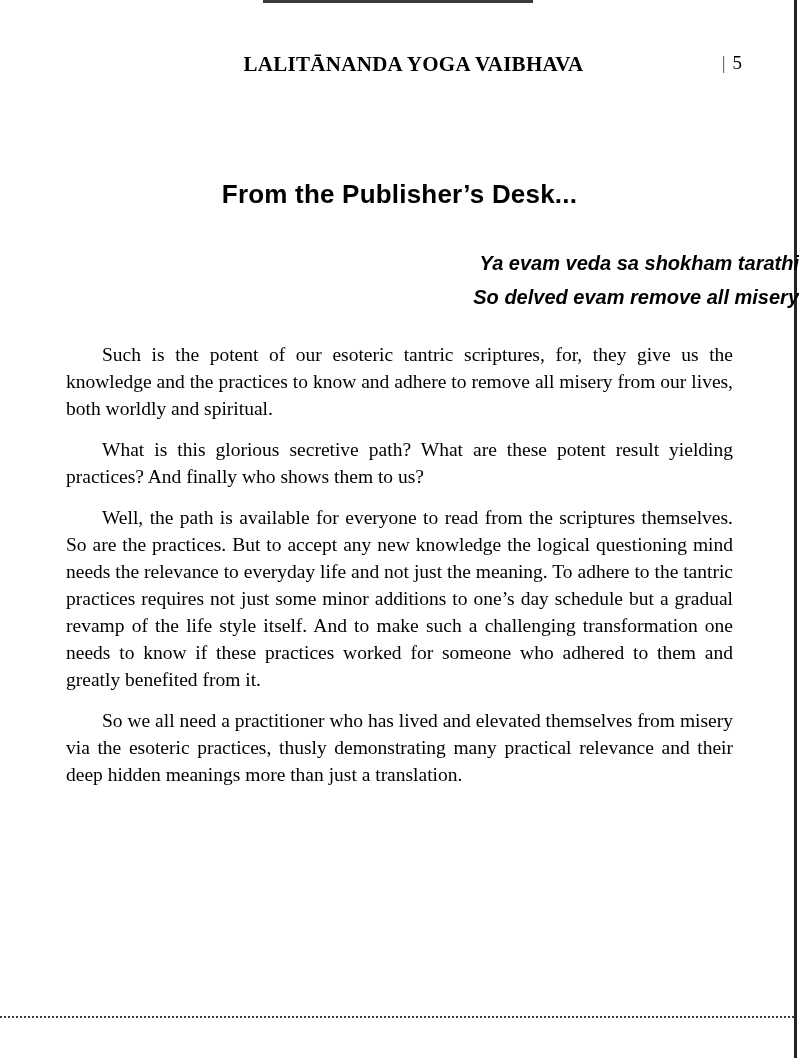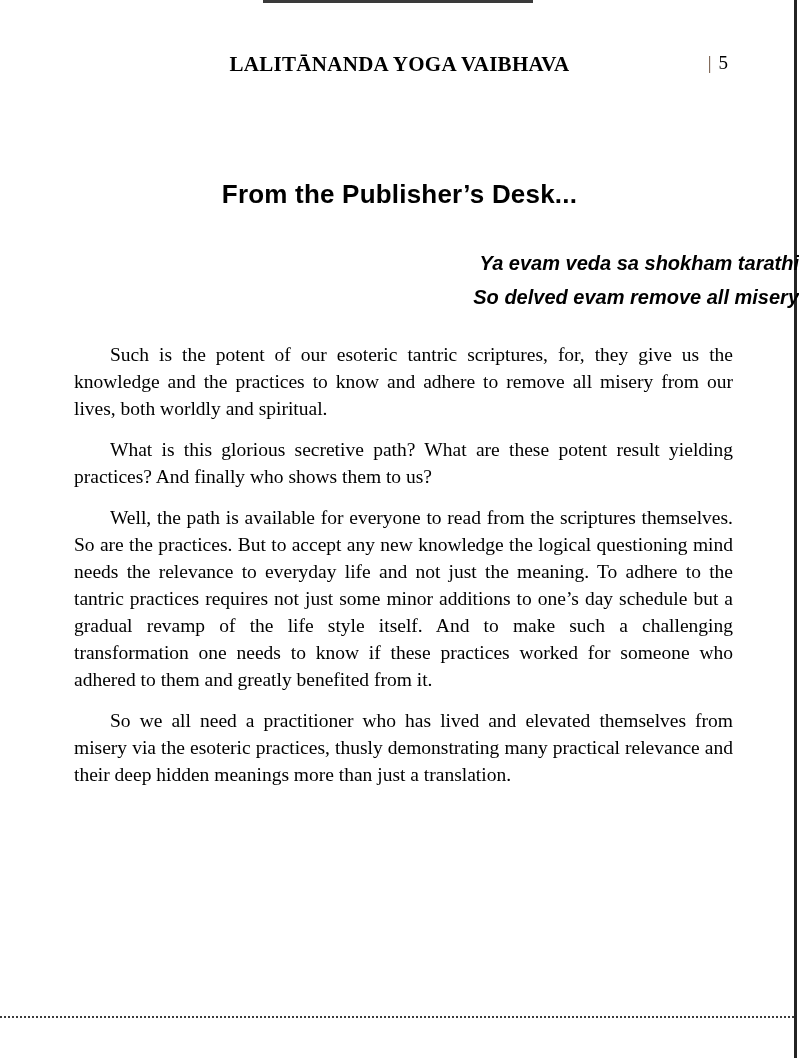--- a/index.html
+++ b/index.html
@@ -19,21 +19,21 @@
     background: #3a3a3a;
   }
   .right-edge-line {
     position: absolute;
     top: 0; right: 2px;
     width: 3px; height: 1058px;
     background: #242424;
   }
   .running-header {
     position: absolute;
-    top: 52px; left: 66px;
+    top: 52px; left: 80px;
     width: 667px;
     height: 30px;
     text-decoration: underline;
   }
   .running-title {
     position: absolute;
     left: 0; right: 0;
     text-align: center;
     font-family: "Liberation Serif", serif;
     font-weight: bold;
@@ -72,21 +72,21 @@
   }
   .body-text {
     position: absolute;
     top: 341px; left: 66px;
     width: 667px;
     font-family: "Liberation Serif", serif;
     font-size: 19.5px;
     line-height: 27px;
   }
   .body-text p {
-    margin: 0 0 14px 8px;
+    margin: 0 0 14px 0;
     text-indent: 36px;
     text-align: justify;
   }
   .dotted-rule {
     position: absolute;
     top: 1016px; left: 0;
     width: 794px; height: 0;
     border-top: 2.5px dotted #3c3c3c;
   }
 </style>

